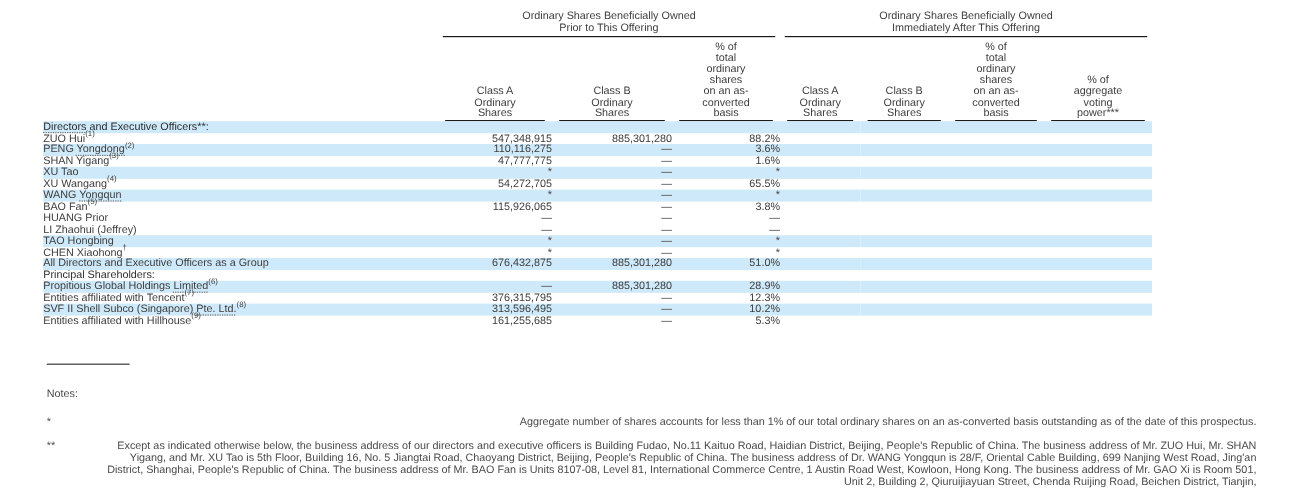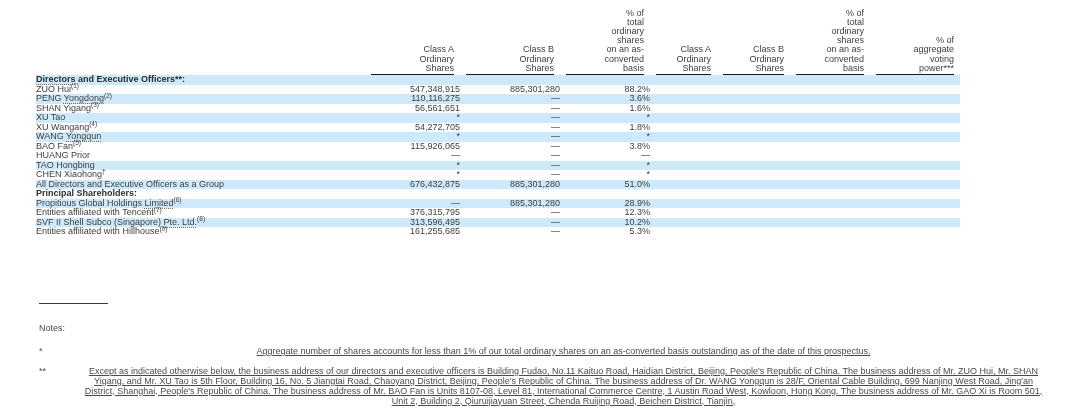--- a/index.html
+++ b/index.html
@@ -8,52 +8,67 @@
     font-family:"Liberation Sans",sans-serif;color:var(--text,#3d3d3d);
     overflow:hidden;
   }
   table.own{position:absolute;left:36px;top:5px;width:924px;border-collapse:collapse;table-layout:fixed;}
   table.own th,table.own td{padding:0;font-weight:normal;}
   .group-row th{height:26px;vertical-align:bottom;}
   .group-inner{margin:0 4px;border-bottom:1.5px solid var(--rule,#1a1a1a);padding-bottom:2px;}
   .group-line{font-size:9px;line-height:9.5px;text-align:center;white-space:nowrap;}
   .colhead-row th{height:70px;vertical-align:bottom;}
   .chline{margin:0 6px;border-bottom:1.5px solid var(--rule,#1a1a1a);padding-bottom:1px;}
-  .ch{font-size:9px;line-height:9.2px;text-align:right;white-space:pre-line;}
+  .ch{font-size:9px;line-height:9.2px;text-align:center;white-space:pre-line;}
   tbody td{font-size:9px;line-height:9.5px;height:9.5px;white-space:nowrap;overflow:visible;}
   td.name-cell{padding-left:3px;}
-  td.name-cell.bold{font-weight:bold;color:#2d2d2d;}
+  td.name-cell.bold{font-weight:normal;color:#2d2d2d;}
   td.val{text-align:right;}
   tr.stripe{background:var(--stripe,#cee9f9);}
   .sup{font-size:6.5px;line-height:1;vertical-align:top;position:relative;top:-1.5px;}
   .wavy{text-decoration-line:underline;text-decoration-style:dotted;text-decoration-color:#6f6f6f;text-underline-offset:2px;}
   .note-sep{position:absolute;left:39px;top:303px;width:69px;border-top:1.2px solid #3a3a3a;}
   .notes{position:absolute;left:39px;top:324px;width:1008px;font-size:9px;line-height:9.9px;color:#4a4a4a;}
   .notes-title{margin:0 0 13px 0;}
   .note-item{display:grid;grid-template-columns:41px 1fr;margin-bottom:10px;}
   .note-marker{white-space:nowrap;}
-  .note-text{text-align:center;text-decoration:underline;}
+  .note-text{text-align:right;}
 </style>
 </head>
 <body>
 
 <div class="page" style="--stripe: #cee9f9; --rule: #1a1a1a; --text: #3d3d3d;">
 
   <table class="own">
     <colgroup>
       <col style="width:329px">
       <col style="width:95px">
       <col style="width:100px">
       <col style="width:90px">
       <col style="width:67px">
       <col style="width:73px">
       <col style="width:80px">
       <col style="width:90px">
     </colgroup>
     <thead>
+      <tr class="group-row">
+        <th></th>
+        <th colspan="3">
+          <div class="group-inner">
+            <div class="group-line">Ordinary Shares Beneficially Owned</div>
+            <div class="group-line">Prior to This Offering</div>
+          </div>
+        </th>
+        <th colspan="4">
+          <div class="group-inner">
+            <div class="group-line">Ordinary Shares Beneficially Owned</div>
+            <div class="group-line">Immediately After This Offering</div>
+          </div>
+        </th>
+      </tr>
       <tr class="colhead-row">
         <th></th>
         <th>
             <div class="chline">
               <div class="ch">Class A
 Ordinary
 Shares</div>
             </div>
           </th>
         <th>
@@ -135,21 +150,21 @@
           <td class="val">110,116,275</td>
           <td class="val">—</td>
           <td class="val">3.6%</td>
           <td class="val"></td>
           <td class="val"></td>
           <td class="val"></td>
           <td class="val"></td>
         </tr>
         <tr>
           <td class="name-cell">SHAN Yigang<span class="sup">(3)</span></td>
-          <td class="val">56,561,651</td>
+          <td class="val">47,777,775</td>
           <td class="val">—</td>
           <td class="val">1.6%</td>
           <td class="val"></td>
           <td class="val"></td>
           <td class="val"></td>
           <td class="val"></td>
         </tr>
         <tr class="stripe">
           <td class="name-cell">XU Tao</td>
           <td class="val">*</td>
@@ -157,21 +172,21 @@
           <td class="val">*</td>
           <td class="val"></td>
           <td class="val"></td>
           <td class="val"></td>
           <td class="val"></td>
         </tr>
         <tr>
           <td class="name-cell">XU Wangang<span class="sup">(4)</span></td>
           <td class="val">54,272,705</td>
           <td class="val">—</td>
-          <td class="val">1.8%</td>
+          <td class="val">65.5%</td>
           <td class="val"></td>
           <td class="val"></td>
           <td class="val"></td>
           <td class="val"></td>
         </tr>
         <tr class="stripe">
           <td class="name-cell">WANG <span class="wavy">Yongqun</span></td>
           <td class="val">*</td>
           <td class="val">—</td>
           <td class="val">*</td>
@@ -185,20 +200,30 @@
           <td class="val">115,926,065</td>
           <td class="val">—</td>
           <td class="val">3.8%</td>
           <td class="val"></td>
           <td class="val"></td>
           <td class="val"></td>
           <td class="val"></td>
         </tr>
         <tr>
           <td class="name-cell">HUANG Prior</td>
+          <td class="val">—</td>
+          <td class="val">—</td>
+          <td class="val">—</td>
+          <td class="val"></td>
+          <td class="val"></td>
+          <td class="val"></td>
+          <td class="val"></td>
+        </tr>
+        <tr>
+          <td class="name-cell">LI Zhaohui (Jeffrey)</td>
           <td class="val">—</td>
           <td class="val">—</td>
           <td class="val">—</td>
           <td class="val"></td>
           <td class="val"></td>
           <td class="val"></td>
           <td class="val"></td>
         </tr>
         <tr class="stripe">
           <td class="name-cell">TAO Hongbing</td>

